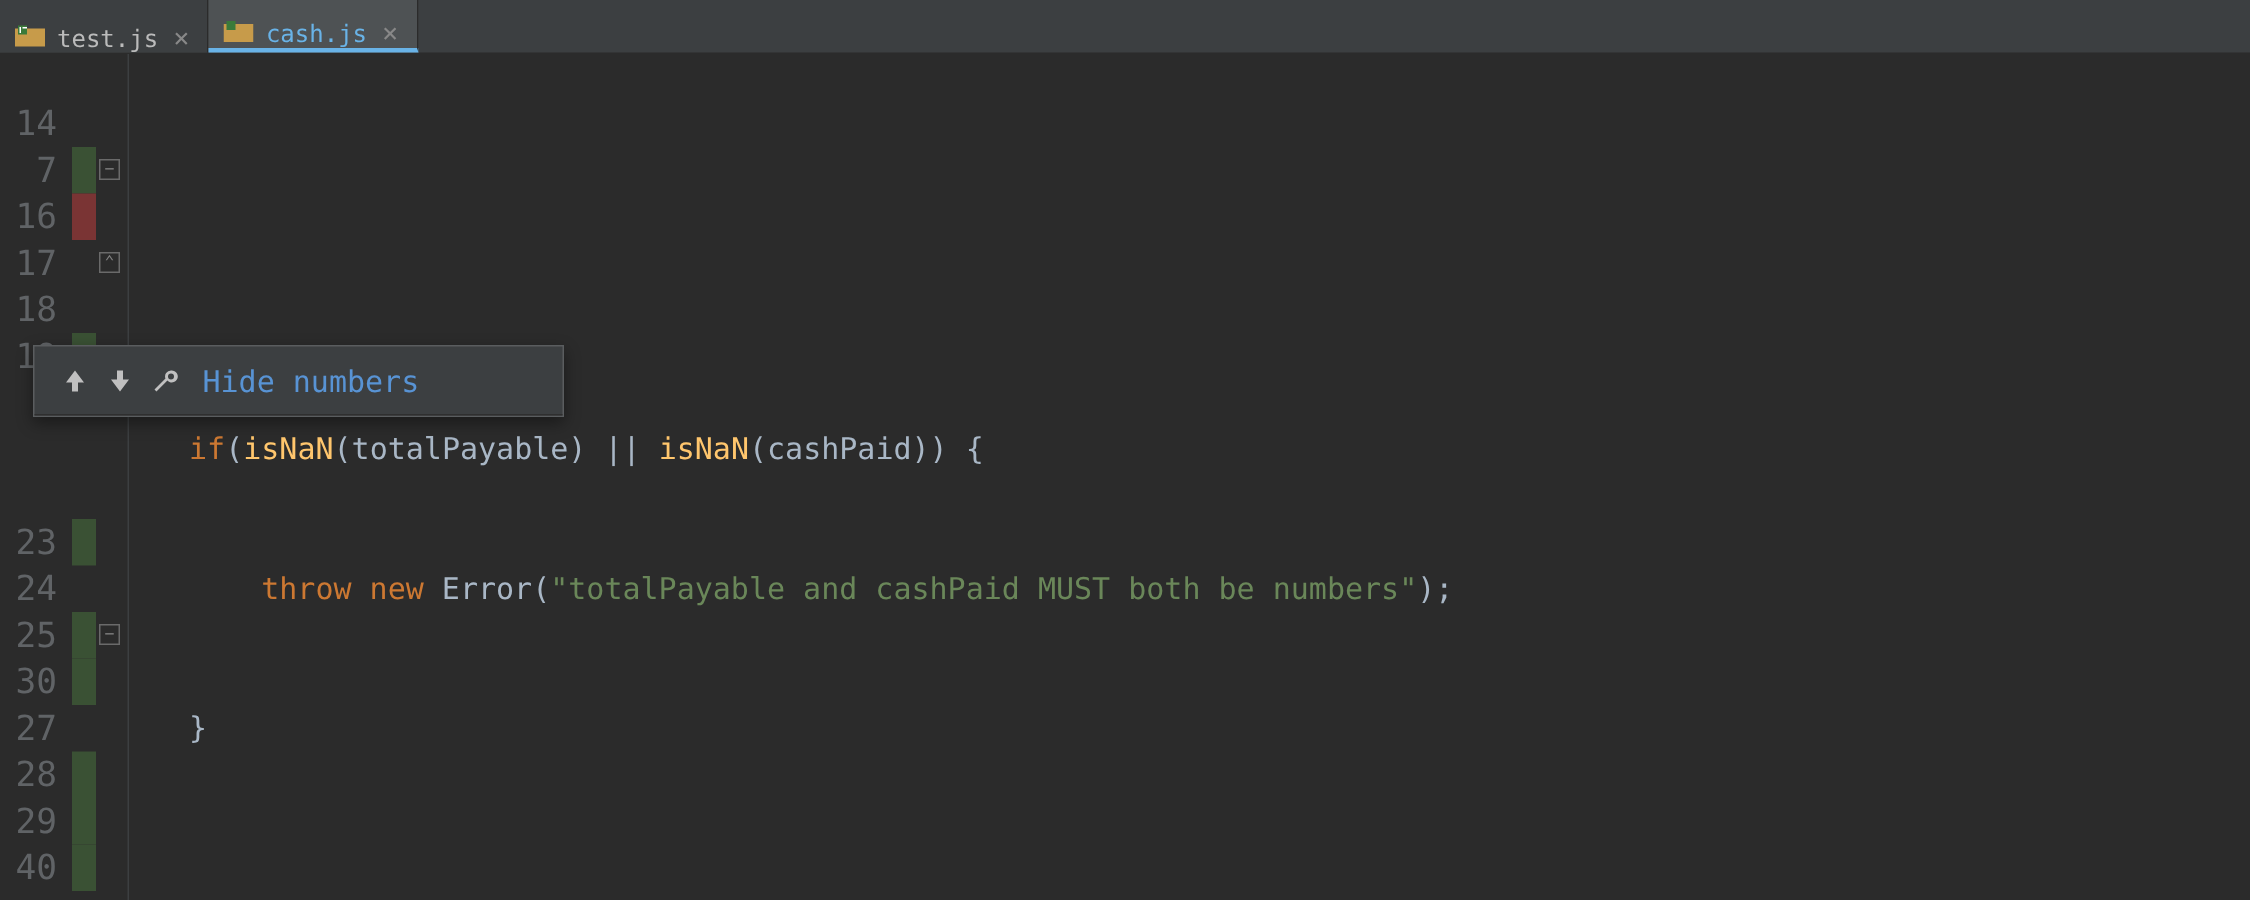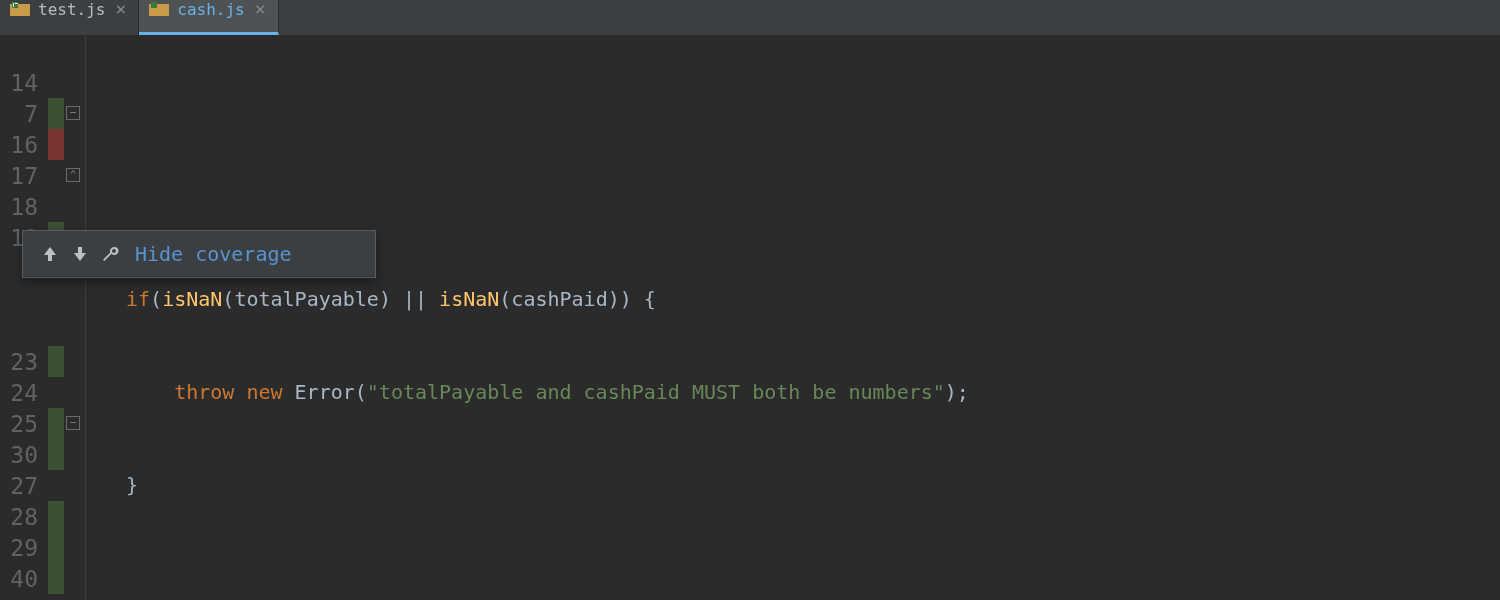--- a/index.html
+++ b/index.html
@@ -1,19 +1,19 @@
 <!DOCTYPE html>
 <html><head>
 <meta charset="utf-8">
 <style>
   * { margin:0; padding:0; box-sizing:border-box; }
   html,body { width:1500px; height:600px; background:#2b2b2b; font-family:Menlo,Consolas,monospace; overflow:hidden; }
   
   .tabbar { display:flex; height:36px; background:#3c3f41; border-bottom:1px solid #2b2b2b; }
-  .tab { display:flex; align-items:flex-start; padding:0 12px 0 10px; font-size:16px; border-right:1px solid #2b2b2b; cursor:pointer; user-select:none; }
+  .tab { display:flex; align-items:flex-end; padding:0 12px 0 10px; font-size:16px; border-right:1px solid #2b2b2b; cursor:pointer; user-select:none; }
   .tab.inactive { background:#3c3f41; color:#bbbbbb; }
   .tab.active   { background:#4e5254; color:#69b3e7; border-bottom:3px solid #69b3e7; }
   .tab .icon { margin-right:8px; display:flex; }
   .tab .close { margin-left:10px; color:#888; font-size:18px; line-height:1; }
   
   .editor { position:relative; display:flex; height:564px; }
   .gutter { width:48px; background:#2b2b2b; color:#606366; text-align:right; padding-right:10px; font-size:23px; line-height:31px; padding-top:1px; }
   .gutter .ln { height:31px; }
   .cov-col { width:16px; background:#2b2b2b; }
   .cov { height:31px; }
@@ -141,16 +141,16 @@
       <div class="ibtn">
         <svg width="18" height="18">
             <path d="M9 16 L3 8 L7 8 L7 2 L11 2 L11 8 L15 8 Z" fill="#c0c0c0"></path>
           </svg>
       </div>
       <div class="ibtn">
         <svg width="18" height="18">
             <path d="M13 2a4 4 0 0 0-3.7 5.4L2 14.7 3.3 16l7.3-7.3A4 4 0 1 0 13 2zm0 2a2 2 0 1 1 0 4 2 2 0 0 1 0-4z" fill="#c0c0c0"></path>
           </svg>
       </div>
-      <span class="link">Hide coverage</span>
+      <span class="link">Hide numbers</span>
     </div>
   </div>
 </div>
 
 </body></html>

